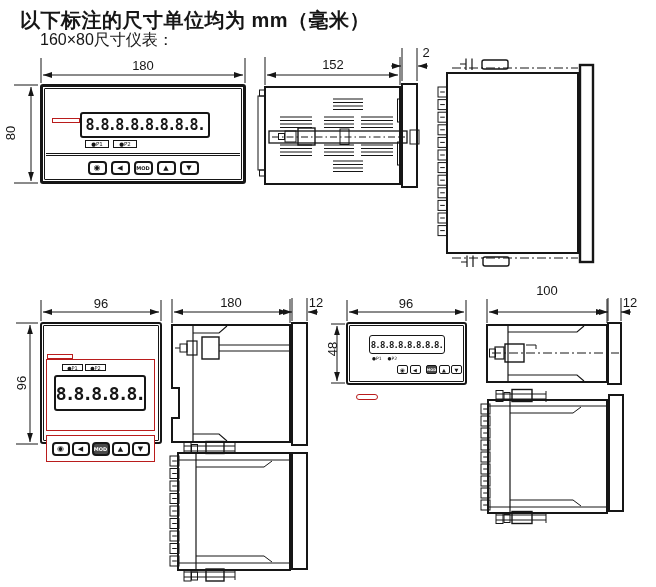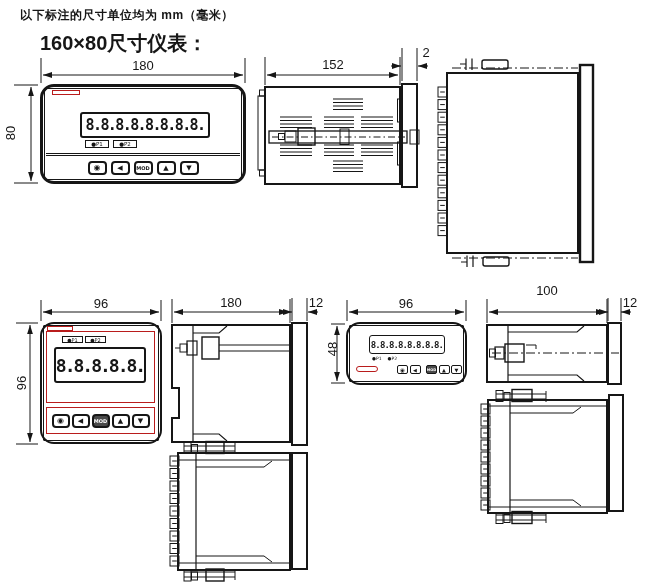--- a/index.html
+++ b/index.html
@@ -1,25 +1,25 @@
 <!DOCTYPE html>
 <html><head>
 <meta charset="utf-8">
 <style>
   html,body{margin:0;padding:0;background:#fff;}
   .page{position:relative;width:656px;height:587px;background:#fff;overflow:hidden;
         font-family:"Liberation Sans",sans-serif;color:#161616;}
   svg.linework{position:absolute;left:0;top:0;}
-  .note{position:absolute;left:20px;top:7px;font-size:12px;font-weight:700;letter-spacing:.5px;}
-  .sec-title{position:absolute;font-size:20px;font-weight:700;}
+  .note{position:absolute;left:20px;top:7px;font-size:20px;font-weight:700;letter-spacing:.5px;}
+  .sec-title{position:absolute;font-size:16px;font-weight:400;}
   .dim{position:absolute;font-size:13px;line-height:14px;text-align:center;}
   .rot{transform:rotate(-90deg);}
-  .meter{position:absolute;box-sizing:border-box;background:#fff;border:3px solid #161616;border-radius:14px;}
+  .meter{position:absolute;box-sizing:border-box;background:#fff;border:3px solid #161616;border-radius:3px;}
   .inframe{position:absolute;inset:1px;border:1px solid #161616;border-radius:1px;pointer-events:none;}
-  .box{position:absolute;box-sizing:border-box;border:1px solid #b91c1c;background:#fff;}
+  .box{position:absolute;box-sizing:border-box;border:1px solid #b91c1c;background:#fff;margin-top:28px;}
   .disp{position:absolute;box-sizing:border-box;border:2px solid #161616;border-radius:3px;background:#fff;
         display:flex;align-items:center;justify-content:center;overflow:hidden;}
   .seg{font-family:"DejaVu Sans Mono","Liberation Mono",monospace;font-weight:700;white-space:nowrap;}
   .ind{position:absolute;box-sizing:border-box;border:1px solid #161616;background:#fff;
        display:flex;align-items:center;justify-content:center;
        font-family:"DejaVu Sans",sans-serif;font-size:5.5px;}
   .btnrow{position:absolute;display:flex;align-items:center;justify-content:center;}
   .btn{box-sizing:border-box;border:2px solid #161616;border-radius:4px;background:#fff;flex:none;
        display:flex;align-items:center;justify-content:center;
        font-family:"DejaVu Sans",sans-serif;font-weight:700;color:#161616;}

